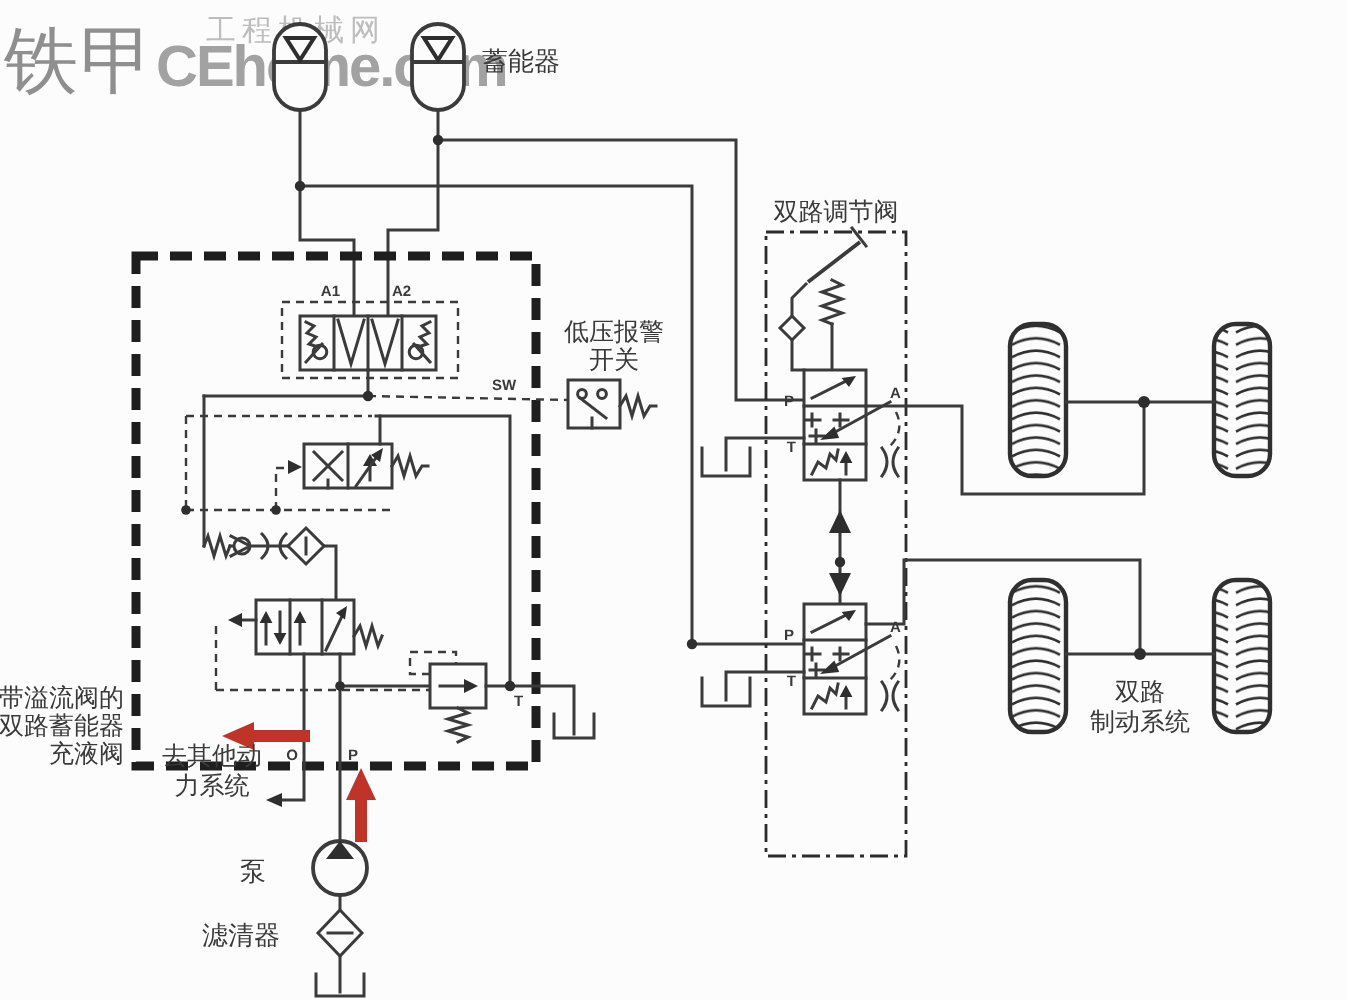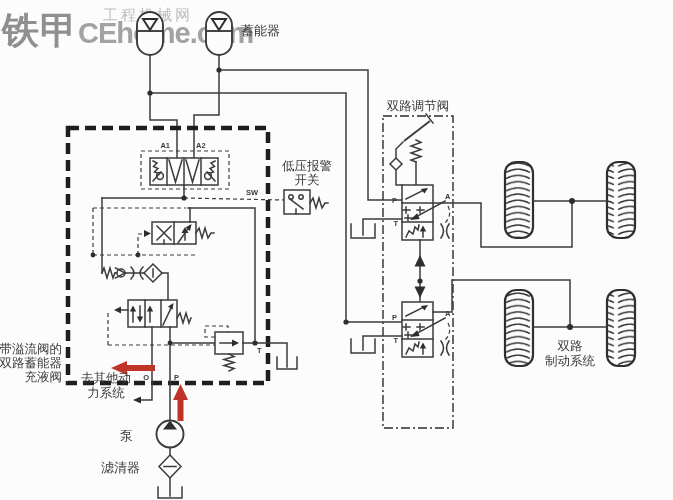--- a/index.html
+++ b/index.html
@@ -1,19 +1,19 @@
 <!DOCTYPE html>
 <html><head>
 <meta charset="utf-8">
 <style>
   html,body{margin:0;padding:0;background:#e8e8e8;}
   #stage{position:relative;width:673px;height:500px;background:#fcfcfc;overflow:hidden;
          font-family:"Liberation Sans","DejaVu Sans",sans-serif;}
   #wm{position:absolute;left:2px;top:6px;z-index:1;white-space:nowrap;user-select:none;}
-  #wm .brand{font-size:37px;font-weight:bold;color:#8f8f8f;letter-spacing:1px;}
+  #wm .brand{font-size:37px;font-weight:normal;color:#8f8f8f;letter-spacing:1px;}
   #wm .domain{font-size:29px;font-weight:bold;color:#a2a2a2;letter-spacing:-1px;}
   #wm .overlay{position:absolute;left:101px;top:0px;font-size:15px;color:#bdbdbd;letter-spacing:3px;}
   svg{position:absolute;left:0;top:0;z-index:2;}
   svg text{font-family:"Liberation Sans","DejaVu Sans",sans-serif;fill:#3a3a3a;}
   .cn{font-size:12.5px;}
   .pt{font-size:7.5px;font-weight:bold;}
   .ln{stroke:#3b3b3b;stroke-width:1.5;fill:none;stroke-linecap:square;}
   .th{stroke:#3b3b3b;stroke-width:1.9;fill:none;}
   .dsh{stroke:#3b3b3b;stroke-width:1.2;fill:none;stroke-dasharray:4 3;}
   .ddot{stroke:#2c2c2c;stroke-width:1.4;fill:none;stroke-dasharray:9 3 2 3;}

